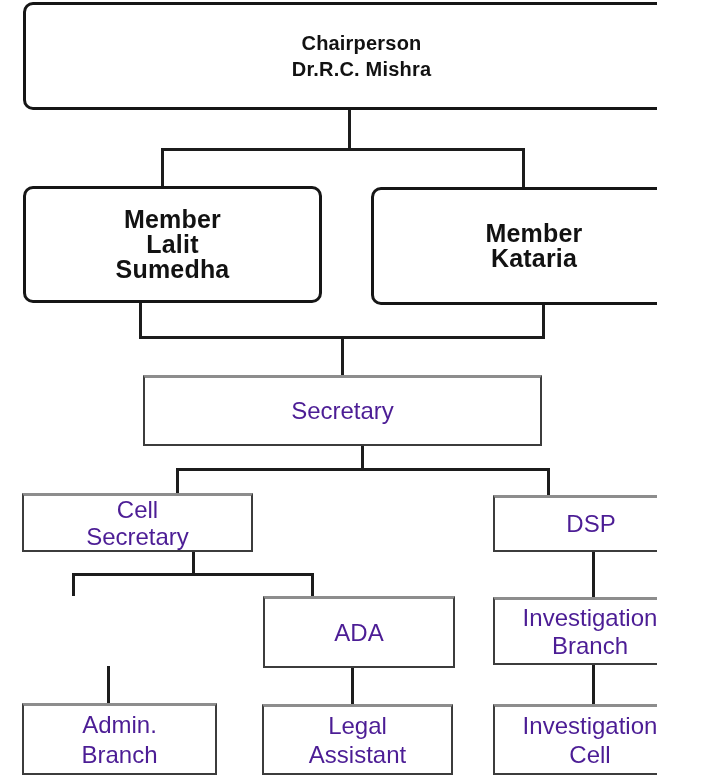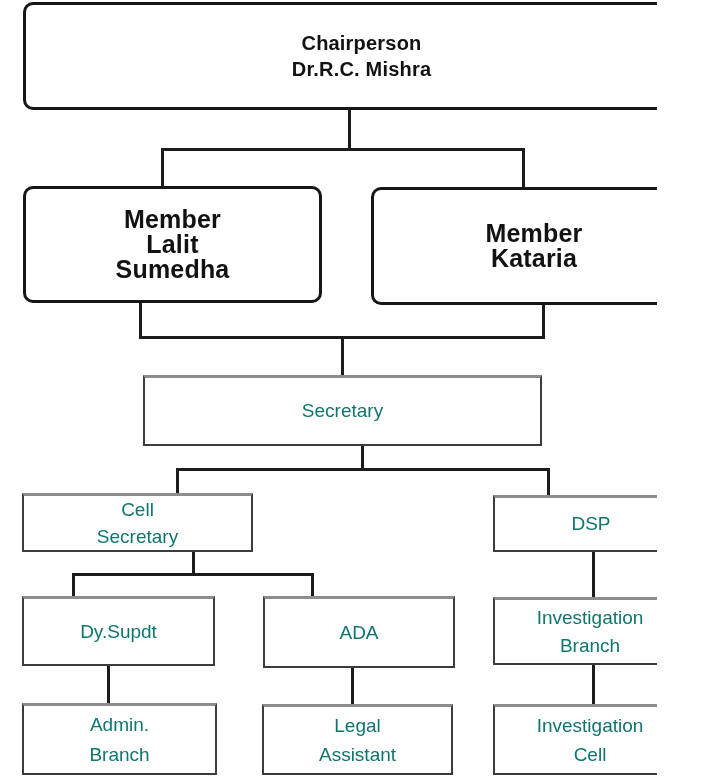--- a/index.html
+++ b/index.html
@@ -35,23 +35,23 @@
     letter-spacing: 0.2px;
   }
   .node.rounded.member {
     font-size: 25px;
     line-height: 25px;
   }
   .node.plain {
     border: 2px solid #3c3c3c;
     border-top: 3px solid #8d8d8d;
     font-weight: 400;
-    font-size: 19px;
+    font-size: 24px;
     line-height: 28px;
-    color: #0f766e;
+    color: #4c1d95;
   }
   .connector {
     position: absolute;
     background: #1c1c1c;
   }
   .line { white-space: nowrap; }
 </style>
 </head>
 <body>
 
@@ -101,23 +101,20 @@
     <div class="line">DSP</div>
   </div>
 
   <div class="connector" style="left:192px; top:552px; width:3px; height:23px;"></div>
   <div class="connector" style="left:72px; top:573px; width:242px; height:3px;"></div>
   <div class="connector" style="left:72px; top:573px; width:3px; height:23px;"></div>
   <div class="connector" style="left:311px; top:573px; width:3px; height:23px;"></div>
 
   <div class="connector" style="left:592px; top:552px; width:3px; height:45px;"></div>
 
-  <div class="node plain" style="left:22px; top:596px; width:193px; height:70px;">
-    <div class="line">Dy.Supdt</div>
-  </div>
 
   <div class="node plain" style="left:263px; top:596px; width:192px; height:72px;text-align:right;">
     <div class="line">ADA</div>
   </div>
 
   <div class="node plain" style="left:493px; top:597px; width:194px; height:68px; line-height:28px;">
     <div class="line">Investigation</div>
     <div class="line">Branch</div>
   </div>
 

